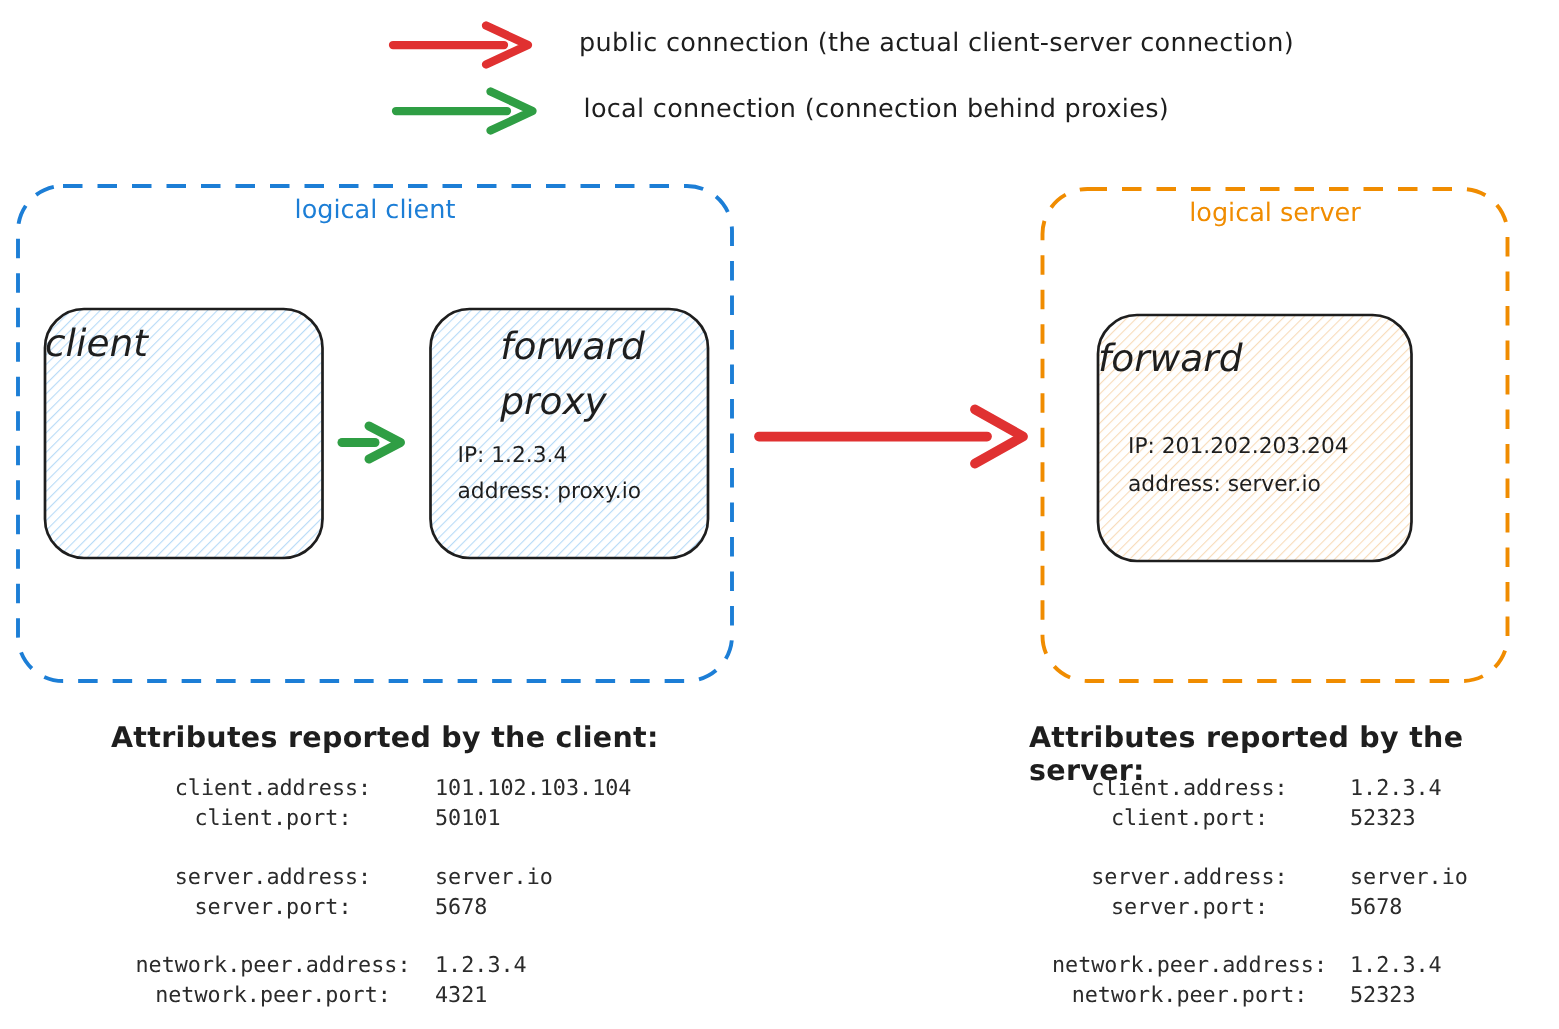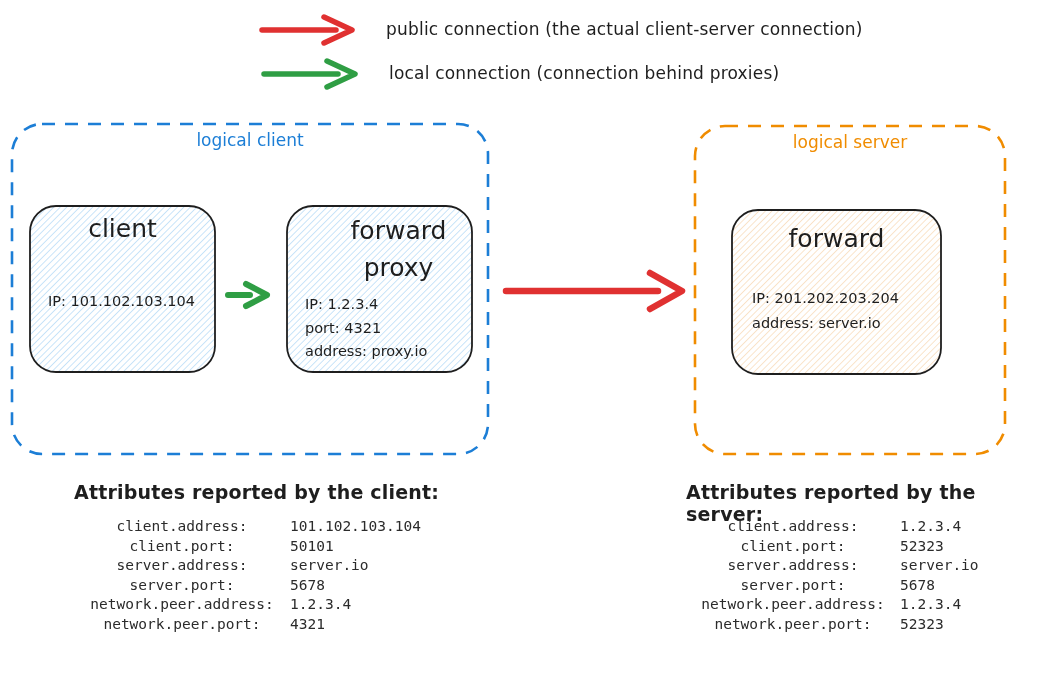--- a/index.html
+++ b/index.html
@@ -17,21 +17,21 @@
   .hand { font-family: "DejaVu Sans", sans-serif; color: #1e1e1e; }
 
   .legend-label { font-size: 17px; letter-spacing: 0.2px; }
   #legend-public-label { left: 386px; top: 19px; }
   #legend-local-label  { left: 389px; top: 63px; }
 
   .boundary-label { font-size: 17px; text-align: center; }
   #logical-client-label { left: 12px;  width: 476px; top: 130px; color: #1c7ed6; }
   #logical-server-label { left: 695px; width: 310px; top: 132px; color: #f08c00; }
 
-  .node-title { font-size: 25px; text-align: center; color: #1e1e1e; }
+  .node-title { font-size: 25px; color: #1e1e1e; font-style: italic; }
   #client-title { left: 30px;  width: 185px; top: 214px; }
   #proxy-title  { left: 287px; width: 223px; top: 212px; line-height: 37px; }
   #proxy-title .wrap { width: 130px; margin: 0 auto; }
   #server-title { left: 732px; width: 209px; top: 224px; }
 
   .node-lines { font-size: 14.5px; line-height: 24px; color: #1e1e1e; }
   #client-lines { left: 48px;  top: 289px; }
   #proxy-lines  { left: 305px; top: 293px; line-height: 23.5px; }
   #server-lines { left: 752px; top: 286px; line-height: 25px; }
 
@@ -41,21 +41,21 @@
 
   .attr-table {
     font-family: "DejaVu Sans Mono", monospace;
     font-size: 14.5px; line-height: 19.5px;
     color: #2b2b2b;
     text-align: center;
   }
   #client-attr-table { left: 74px;  top: 517px; }
   #server-attr-table { left: 686px; top: 517px; }
   .attr-row { display: flex; }
-  .attr-row.gap { }
+  .attr-row.gap { margin-top: 20px; }
   #client-attr-table .attr-key { width: 216px; }
   #server-attr-table .attr-key { width: 214px; }
 </style>
 </head>
 <body>
 
 <svg id="shapes" width="1039" height="686" viewBox="0 0 1039 686">
   <defs>
     <pattern id="hatchBlue" width="4.6" height="4.6" patternUnits="userSpaceOnUse" patternTransform="rotate(45)">
       <line x1="0" y1="0" x2="0" y2="4.6" stroke="#b8dbf7" stroke-width="1.5"></line>
@@ -96,29 +96,27 @@
 </svg>
 
 <div class="txt hand legend-label" id="legend-public-label">public connection (the actual client-server connection)</div>
 <div class="txt hand legend-label" id="legend-local-label">local connection (connection behind proxies)</div>
 
 <div class="txt hand boundary-label" id="logical-client-label">logical client</div>
 <div class="txt hand boundary-label" id="logical-server-label">logical server</div>
 
 <div class="txt hand node-title" id="client-title">client</div>
 <div class="txt hand node-lines" id="client-lines">
-  <div>IP: 101.102.103.104</div>
 </div>
 
 <div class="txt hand node-title" id="proxy-title">
   <div class="wrap">forward proxy</div>
 </div>
 <div class="txt hand node-lines" id="proxy-lines">
   <div>IP: 1.2.3.4</div>
-  <div>port: 4321</div>
   <div>address: proxy.io</div>
 </div>
 
 <div class="txt hand node-title" id="server-title">forward</div>
 <div class="txt hand node-lines" id="server-lines">
   <div>IP: 201.202.203.204</div>
   <div>address: server.io</div>
 </div>
 
 <div class="txt hand attr-heading" id="client-attr-heading">Attributes reported by the client:</div>

